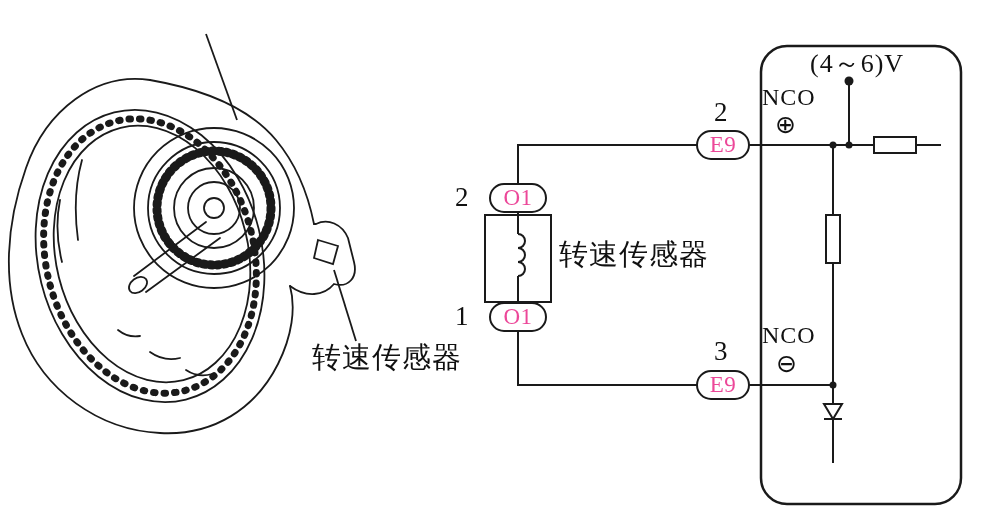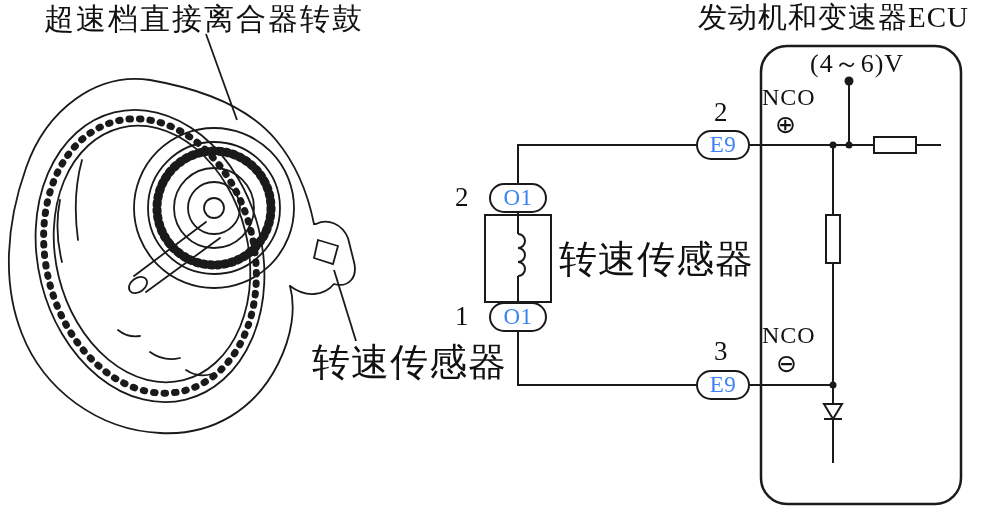--- a/index.html
+++ b/index.html
@@ -6,28 +6,28 @@
   html,body{background:#ffffff}
   .canvas{
     position:relative;width:996px;height:508px;background:#ffffff;
     color:#141414;font-family:"Liberation Serif","DejaVu Serif",serif;
     overflow:hidden;
   }
   .canvas>svg{position:absolute;left:0;top:0;z-index:0}
   .lbl{position:absolute;z-index:1;white-space:nowrap;line-height:1.12;color:#111}
   .cjk30{font-size:30px;letter-spacing:2px}
   .cjk29{font-size:29px;letter-spacing:1px}
-  .cjk28{font-size:38px;letter-spacing:1px}
+  .cjk28{font-size:29px;letter-spacing:1px}
   .num{font-size:27px}
   .volt{font-size:26px;letter-spacing:1px}
   .nco{font-size:24px;letter-spacing:1px}
   .sym{font-size:25px;font-family:"DejaVu Sans",sans-serif}
   .connlbl{
     position:absolute;z-index:1;display:flex;align-items:center;justify-content:center;
-    font-size:23px;letter-spacing:.5px;color:#3b82f6;
+    font-size:23px;letter-spacing:.5px;color:#ec4899;
   }
 </style>
 </head>
 <body>
 
 <div class="canvas">
 
   <svg width="996" height="508" viewBox="0 0 996 508">
 
     <g stroke="#1a1a1a" fill="none" stroke-width="1.8" stroke-linecap="round">
@@ -89,23 +89,21 @@
 
     <rect x="485" y="215" width="66" height="87" fill="none" stroke="#1a1a1a" stroke-width="2"></rect>
     <path d="M518,234 A7,7 0 1,1 518,248 A7,7 0 1,1 518,262 A7,7 0 1,1 518,276" fill="none" stroke="#1a1a1a" stroke-width="2"></path>
 
     <rect x="697" y="131" width="52" height="28" rx="14" fill="#ffffff" stroke="#1a1a1a" stroke-width="2"></rect>
     <rect x="697" y="371" width="52" height="28" rx="14" fill="#ffffff" stroke="#1a1a1a" stroke-width="2"></rect>
     <rect x="490" y="184" width="56" height="28" rx="14" fill="#ffffff" stroke="#1a1a1a" stroke-width="2"></rect>
     <rect x="490" y="303" width="56" height="28" rx="14" fill="#ffffff" stroke="#1a1a1a" stroke-width="2"></rect>
   </svg>
 
-  <span class="lbl cjk30" style="left:44px;top:2px">超速档直接离合器转鼓</span>
 
-  <span class="lbl cjk29" style="left:698px;top:1px">发动机和变速器ECU</span>
 
   <span class="lbl volt" style="left:810px;top:49px">(4～6)V</span>
 
   <span class="lbl nco" style="left:762px;top:84px">NCO</span>
   <span class="lbl sym" style="left:775px;top:111px">⊕</span>
 
   <span class="lbl num" style="left:714px;top:97px">2</span>
   <span class="connlbl" style="left:697px;top:131px;width:52px;height:28px">E9</span>
 
   <span class="lbl num" style="left:455px;top:182px">2</span>

